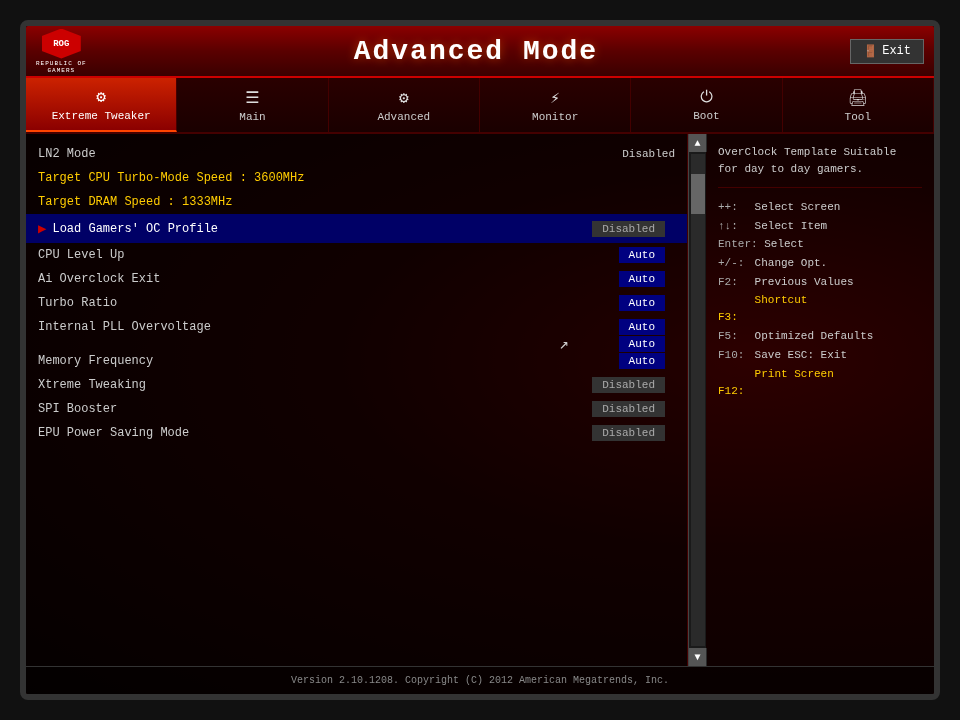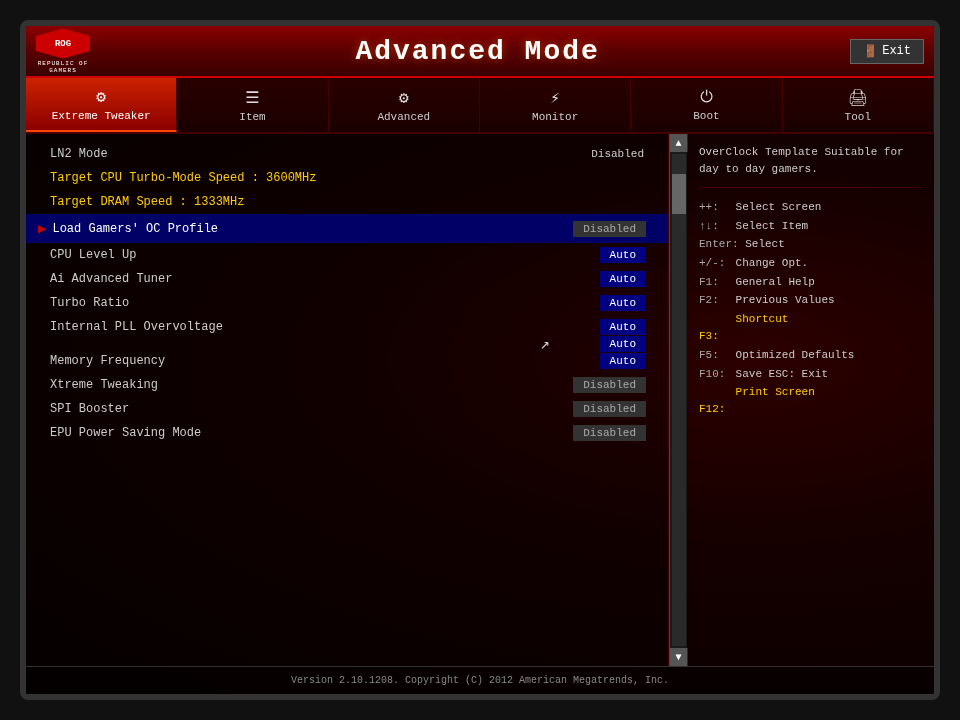--- a/index.html
+++ b/index.html
@@ -116,21 +116,21 @@
     #left-panel {
       flex: 1;
       background: rgba(0,0,0,0.6);
       padding: 8px 0;
       border-right: 1px solid #440000;
       overflow: hidden;
     }
     .menu-row {
       display: flex;
       align-items: center;
-      padding: 5px 24px;
+      padding: 5px 12px;
       font-size: 12px;
       color: #ccc;
       position: relative;
     }
     .menu-row.highlighted {
       background: #000066;
     }
     .menu-row .label {
       flex: 1;
       color: #ccc;
@@ -185,21 +185,21 @@
     }
     .scroll-thumb {
       width: 100%;
       height: 40px;
       background: #666;
       position: absolute;
       top: 20px;
     }
     
     #right-panel {
-      width: 247px;
+      width: 228px;
       background: rgba(0,0,0,0.5);
       padding: 10px 12px;
       display: flex;
       flex-direction: column;
     }
     #help-text {
       color: #ccc;
       font-size: 11px;
       line-height: 1.5;
       border-bottom: 1px solid #440000;
@@ -267,42 +267,42 @@
   </style>
 </head>
 <body>
 
 <div id="monitor">
   <div id="bios-screen">
 
     <div id="title-bar">
       <div id="rog-logo">
         <div style="display:flex;flex-direction:column;align-items:center;">
-          <div style="width:54px;height:30px;background:#cc0000;clip-path:polygon(50% 0%,100% 25%,100% 75%,50% 100%,0% 75%,0% 25%);display:flex;align-items:center;justify-content:center;">
+          <div style="width:39px;height:30px;background:#cc0000;clip-path:polygon(50% 0%,100% 25%,100% 75%,50% 100%,0% 75%,0% 25%);display:flex;align-items:center;justify-content:center;">
             <span style="color:#fff;font-size:9px;font-weight:bold;">ROG</span>
           </div>
           <div style="color:#fff;font-size:6px;letter-spacing:1px;margin-top:1px;">REPUBLIC OF</div>
           <div style="color:#fff;font-size:6px;letter-spacing:1px;">GAMERS</div>
         </div>
       </div>
       <div id="title-text">Advanced Mode</div>
       <div id="exit-btn">
         <span>🚪</span>
         <span>Exit</span>
       </div>
     </div>
 
     <div id="nav-tabs">
       <div class="nav-tab active">
         <span class="tab-icon">⚙</span>
         <span>Extreme Tweaker</span>
       </div>
       <div class="nav-tab">
         <span class="tab-icon">☰</span>
-        <span>Item</span>
+        <span>Main</span>
       </div>
       <div class="nav-tab">
         <span class="tab-icon">⚙</span>
         <span>Advanced</span>
       </div>
       <div class="nav-tab">
         <span class="tab-icon">⚡</span>
         <span>Monitor</span>
       </div>
       <div class="nav-tab">
@@ -341,21 +341,21 @@
         </div>
 
         <div class="menu-row" style="position:relative;">
           <span class="label">CPU Level Up</span>
           <div style="position:absolute;right:22px;top:50%;transform:translateY(-50%);">
             <span class="value-box">Auto</span>
           </div>
         </div>
 
         <div class="menu-row" style="position:relative;">
-          <span class="label">Ai Advanced Tuner</span>
+          <span class="label">Ai Overclock Exit</span>
           <div style="position:absolute;right:22px;top:50%;transform:translateY(-50%);">
             <span class="value-box">Auto</span>
           </div>
         </div>
 
         <div class="menu-row" style="position:relative;">
           <span class="label">Turbo Ratio</span>
           <div style="position:absolute;right:22px;top:50%;transform:translateY(-50%);">
             <span class="value-box">Auto</span>
           </div>
@@ -423,24 +423,20 @@
             <span class="key-label">↑↓:</span>
             <span class="key-desc">&nbsp;Select Item</span>
           </div>
           <div class="key-line">
             <span class="key-label">Enter:</span>
             <span class="key-desc">&nbsp;Select</span>
           </div>
           <div class="key-line">
             <span class="key-label">+/-:</span>
             <span class="key-desc">&nbsp;Change Opt.</span>
-          </div>
-          <div class="key-line">
-            <span class="key-label">F1:</span>
-            <span class="key-desc">&nbsp;General Help</span>
           </div>
           <div class="key-line">
             <span class="key-label">F2:</span>
             <span class="key-desc">&nbsp;Previous Values</span>
           </div>
           <div class="key-line">
             <span class="key-label highlight" style="color:#ffcc00;">F3:</span>
             <span class="key-desc highlight" style="color:#ffcc00;">&nbsp;Shortcut</span>
           </div>
           <div class="key-line">

